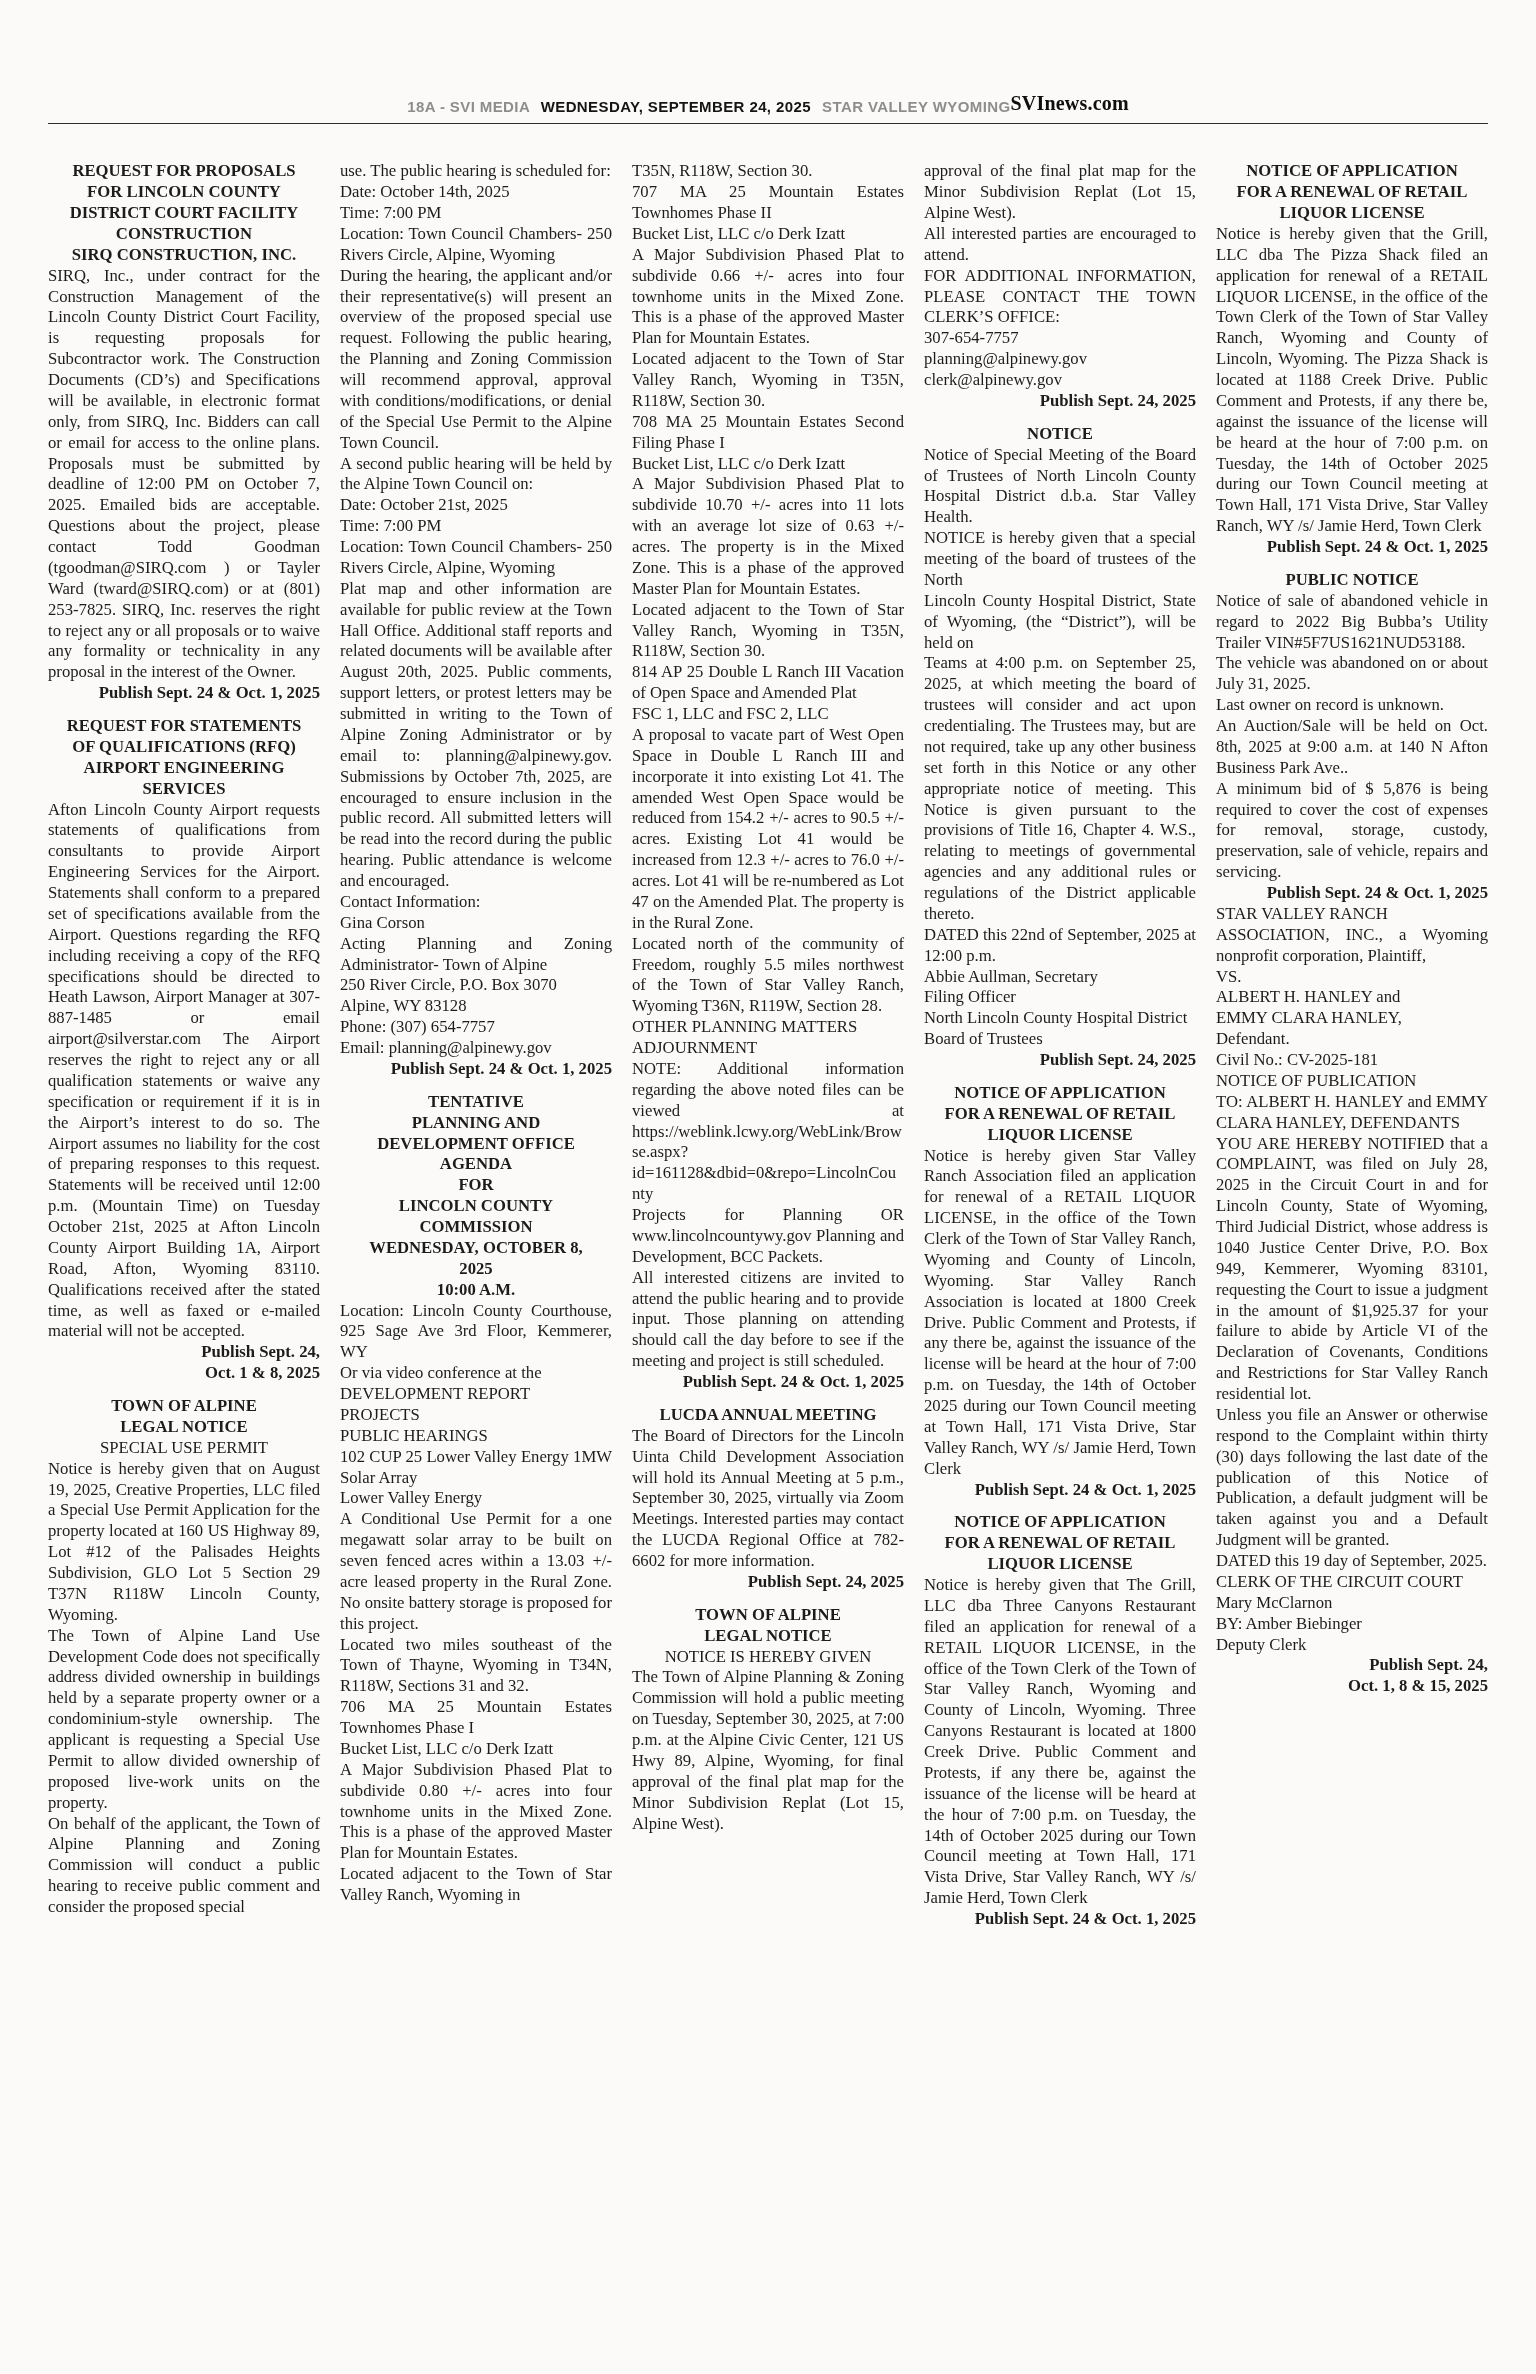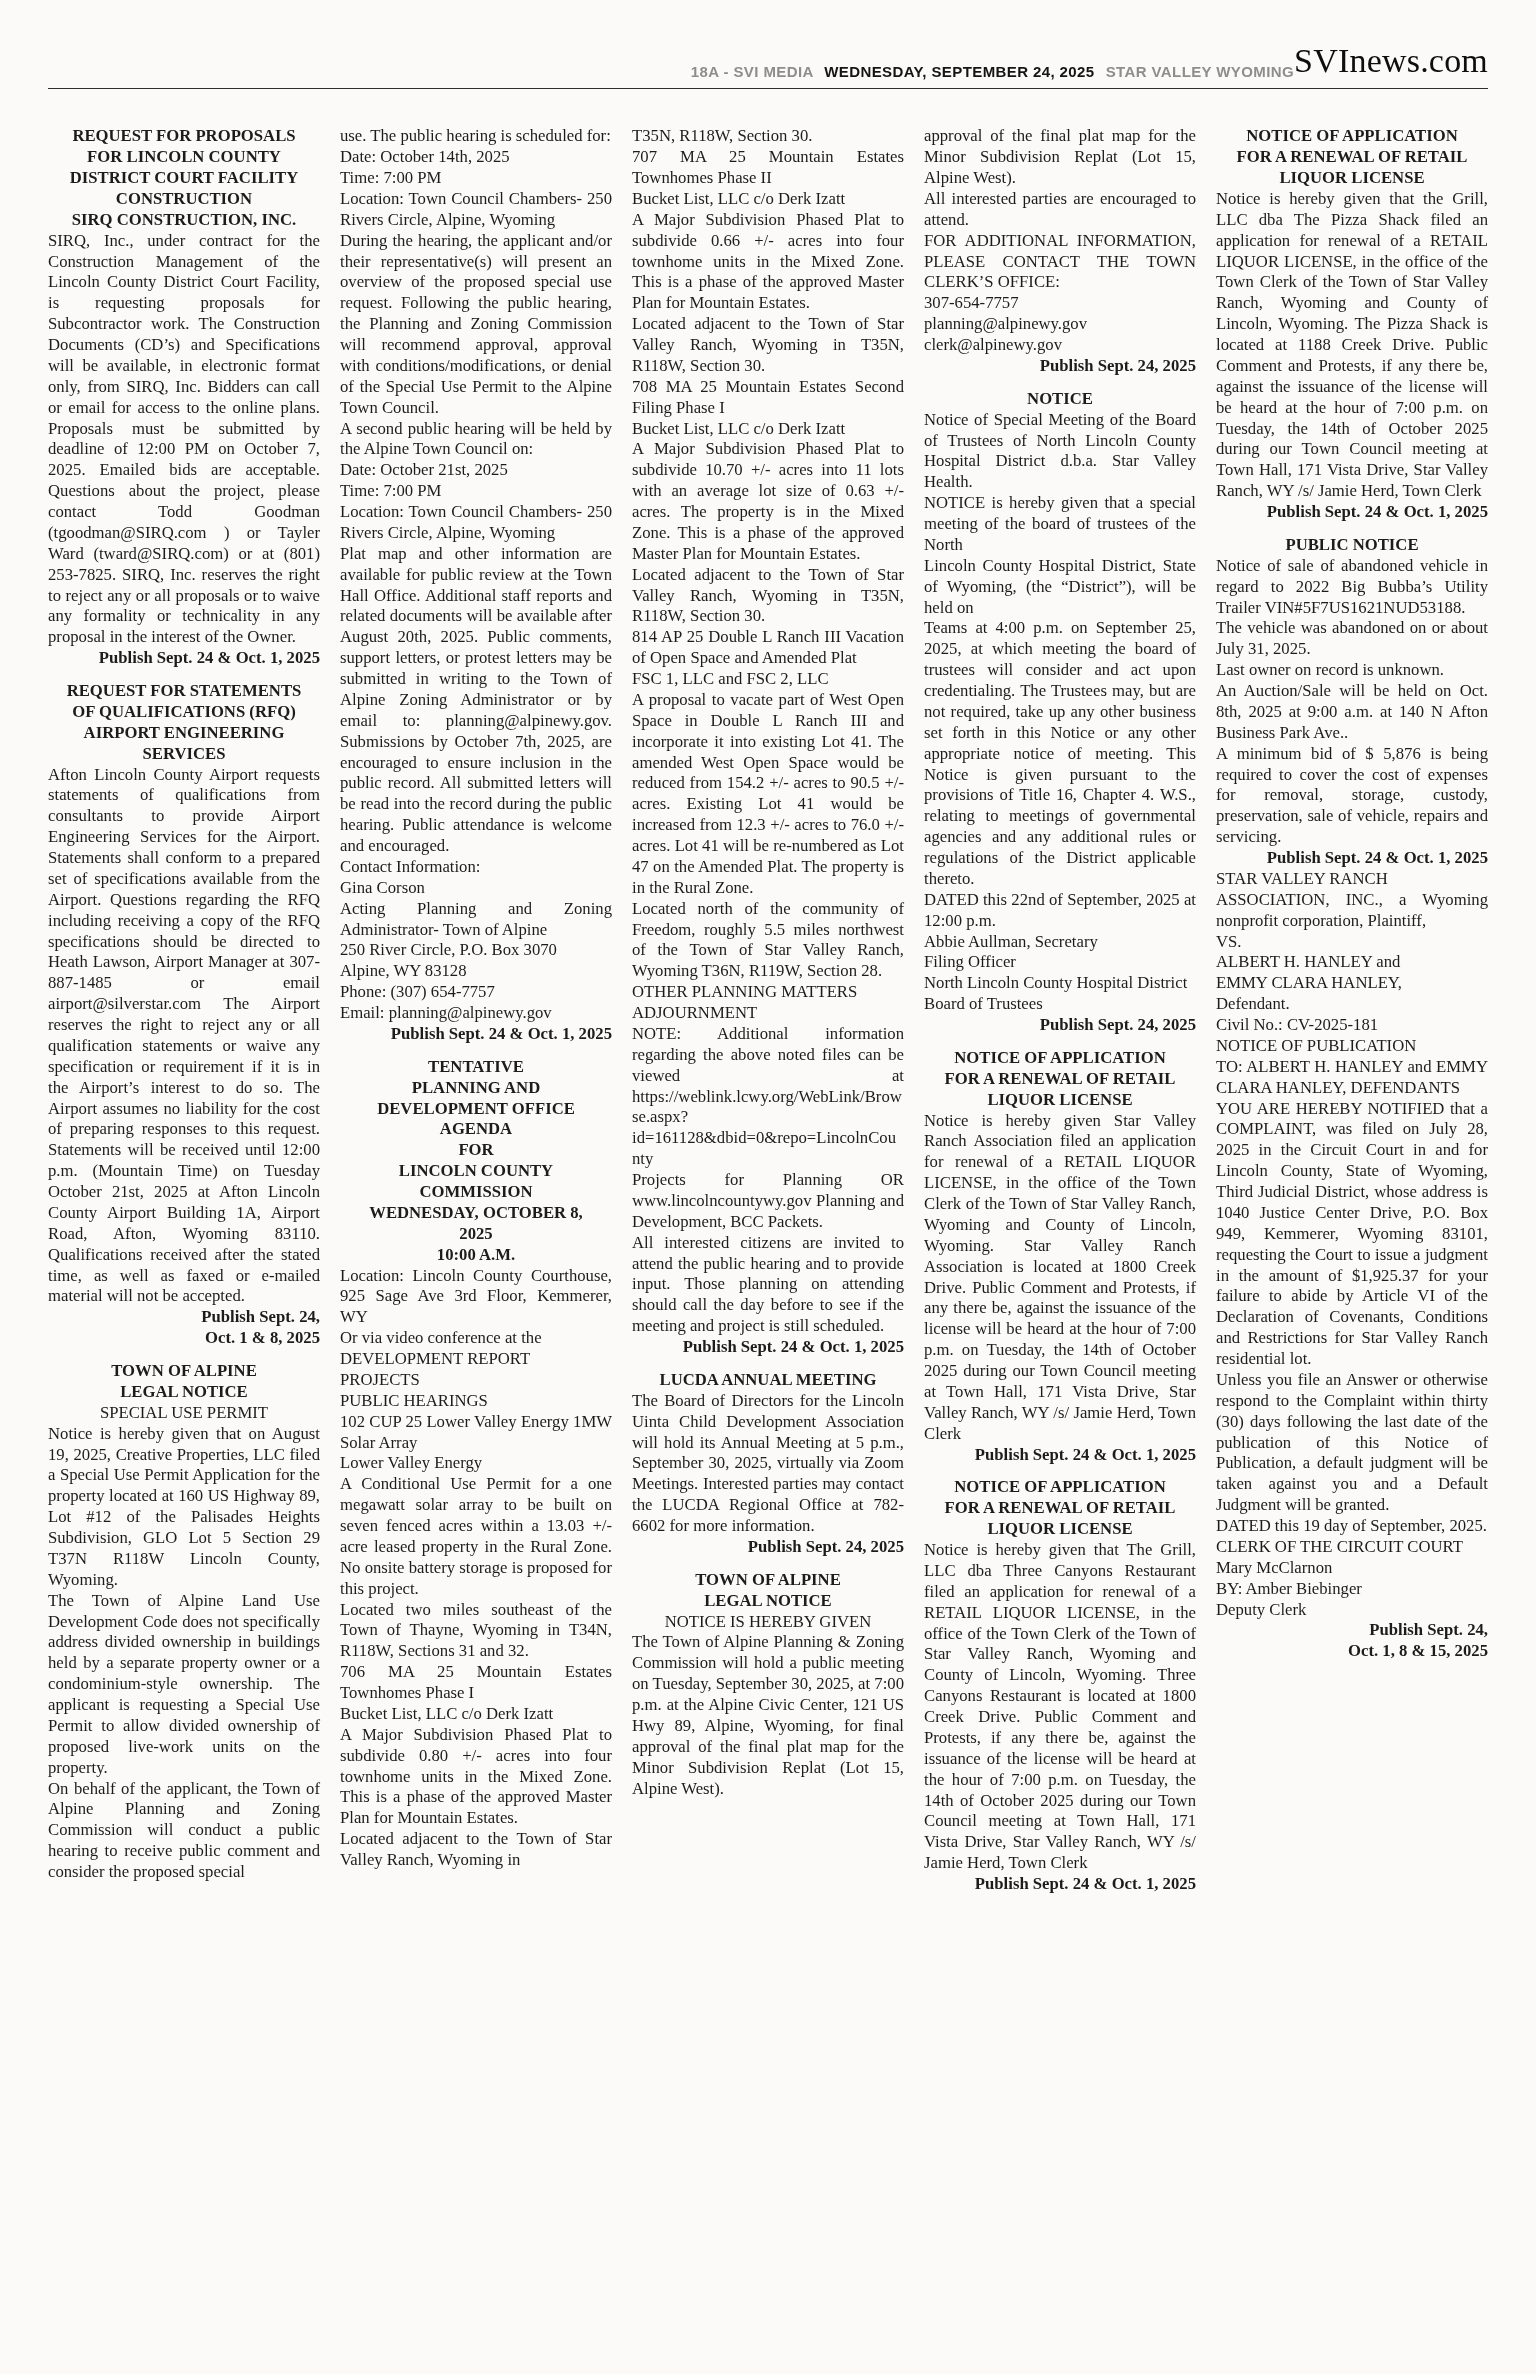--- a/index.html
+++ b/index.html
@@ -6,39 +6,40 @@
   html, body { width:1536px; height:2375px; }
   body {
     background:#fbfaf8;
     color:#1c1c1c;
     font-family:"Liberation Serif", serif;
     overflow:hidden;
   }
   .page { padding:0 48px; }
   .masthead {
     display:flex;
-    justify-content:flex-end;
+    justify-content:center;
     align-items:flex-end;
-    padding-top:42px;
+    padding-top:68px;
     padding-bottom:8.3px;
     border-bottom:1.9px solid #2e2e2e;
+    margin-top:24px;
   }
   .mast-left {
     font-family:"Liberation Sans", sans-serif;
     font-size:15px;
     font-weight:bold;
     letter-spacing:0.4px;
     color:#8d8d8d;
     white-space:nowrap;
   }
   .mast-left .date { color:#141414; margin:0 6.5px; }
   .mast-right {
     font-family:"Liberation Serif", serif;
-    font-size:34px;
-    font-weight:normal;
+    font-size:20px;
+    font-weight:bold;
     color:#0e0e0e;
     letter-spacing:0.2px;
   }
   .columns {
     display:flex;
     gap:20px;
     margin-top:37px;
   }
   .col { flex:1 1 0; min-width:0; }
   .blk { font-size:16.7px; line-height:1.25; }

